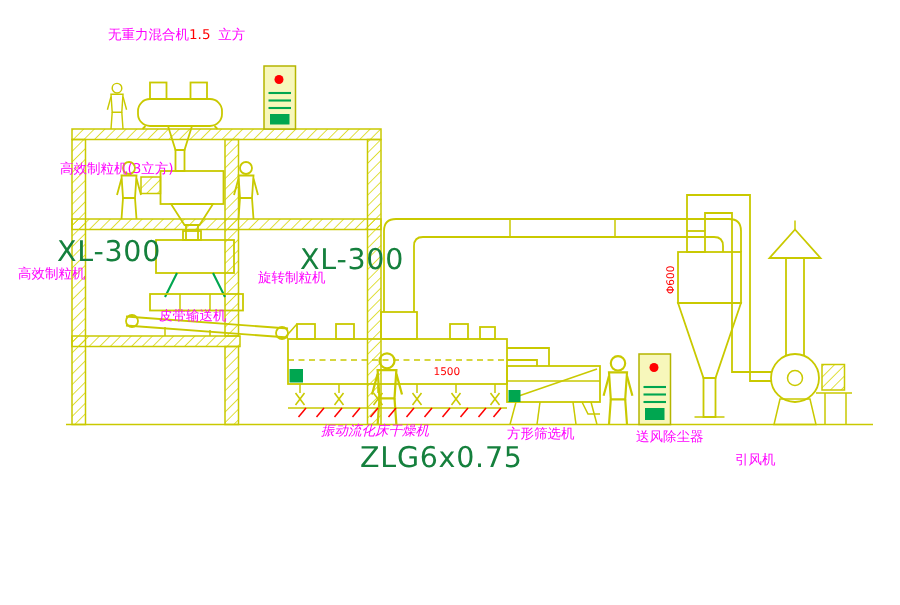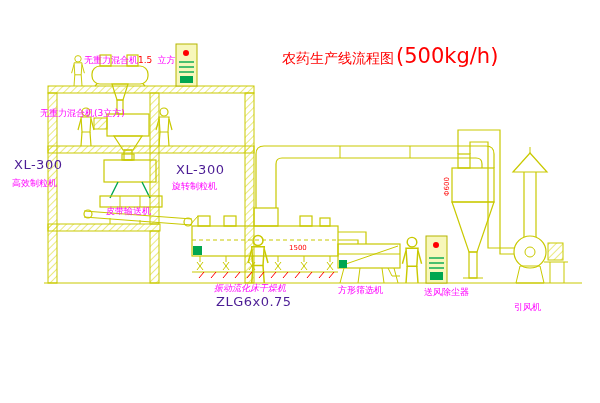--- a/index.html
+++ b/index.html
@@ -1,21 +1,21 @@
 <!DOCTYPE html>
 <html><head>
 <meta charset="utf-8">
 <style>
   html,body{margin:0;padding:0;background:#fff;}
   .screen{position:relative;width:600px;height:403px;background:#ffffff;overflow:hidden;
           font-family:"DejaVu Sans",sans-serif;}
   .label{position:absolute;white-space:nowrap;line-height:1.1;}
   .magenta{color:#ff00ff;font-size:9px;}
   .red{color:#ff0000;}
-  .model{font-size:13px;color:#4c1d95;letter-spacing:.5px;}
+  .model{font-size:19px;color:#15803d;letter-spacing:.5px;margin-left:24px;}
   .title-row{position:absolute;left:282px;top:44px;display:flex;align-items:baseline;gap:2px;color:#ff0000;}
   .title-cn{font-size:14px;}
   .title-cap{font-size:21px;}
   svg{position:absolute;left:0;top:0;}
   .y{stroke:#c9c900;fill:none;stroke-width:1.2;}
   .yth{stroke:#c9c900;fill:none;stroke-width:1;}
   .yf{stroke:#c9c900;fill:url(#hatch);stroke-width:1;}
   .cab{stroke:#b5b500;fill:#f7f7bb;stroke-width:1;}
   .g{stroke:#00a650;fill:none;stroke-width:1.4;}
   .gf{fill:#00a650;stroke:none;}
@@ -210,42 +210,38 @@
       <line class="g" x1="429" y1="258" x2="444" y2="258"></line>
       <line class="g" x1="429" y1="263" x2="444" y2="263"></line>
       <line class="g" x1="429" y1="268" x2="444" y2="268"></line>
       <rect class="gf" x="430" y="272" width="13" height="8"></rect>
     </g>
 
     <text class="dim" x="289" y="250">1500</text>
     <text class="dim" transform="rotate(-90 449 196)" x="449" y="196">Φ600</text>
   </svg>
 
-  <div class="title-row">
-    <span class="title-cn">农药生产线流程图</span>
-    <span class="title-cap">(500kg/h)</span>
-  </div>
-
-  <div class="label" style="left:84px;top:12px;margin-top:37px;">
+
+  <div class="label" style="left:72px;top:12px;">
     <span class="magenta">无重力混合机</span><span class="red" style="font-size:9px;">1.5</span>
     <span class="magenta">立方</span>
   </div>
 
-  <div class="label magenta" style="left:40px;top:109px;">无重力混合机(3立方)</div>
+  <div class="label magenta" style="left:40px;top:109px;">高效制粒机(3立方)</div>
 
   <div class="label model" style="left:14px;top:158px;">XL-300</div>
   <div class="label magenta" style="left:12px;top:179px;">高效制粒机</div>
 
   <div class="label model" style="left:176px;top:163px;">XL-300</div>
   <div class="label magenta" style="left:172px;top:182px;">旋转制粒机</div>
 
   <div class="label magenta" style="left:106px;top:207px;">皮带输送机</div>
 
   <div class="label magenta" style="left:214px;top:284px;font-style:italic;">振动流化床干燥机</div>
   <div class="label model" style="left:216px;top:295px;">ZLG6x0.75</div>
 
   <div class="label magenta" style="left:338px;top:286px;">方形筛选机</div>
 
   <div class="label magenta" style="left:424px;top:288px;text-align:right;">送风除尘器</div>
 
-  <div class="label magenta" style="left:514px;top:303px;">引风机</div>
+  <div class="label magenta" style="left:490px;top:303px;">引风机</div>
 
 </div>
 
 </body></html>

